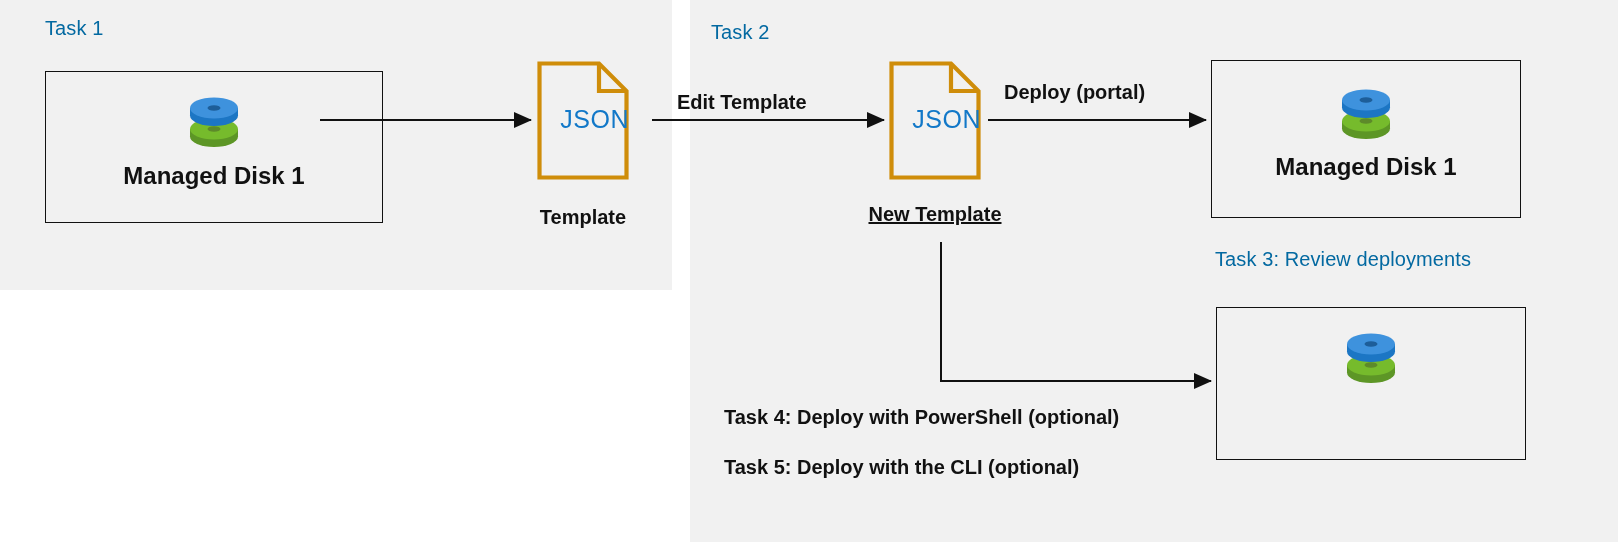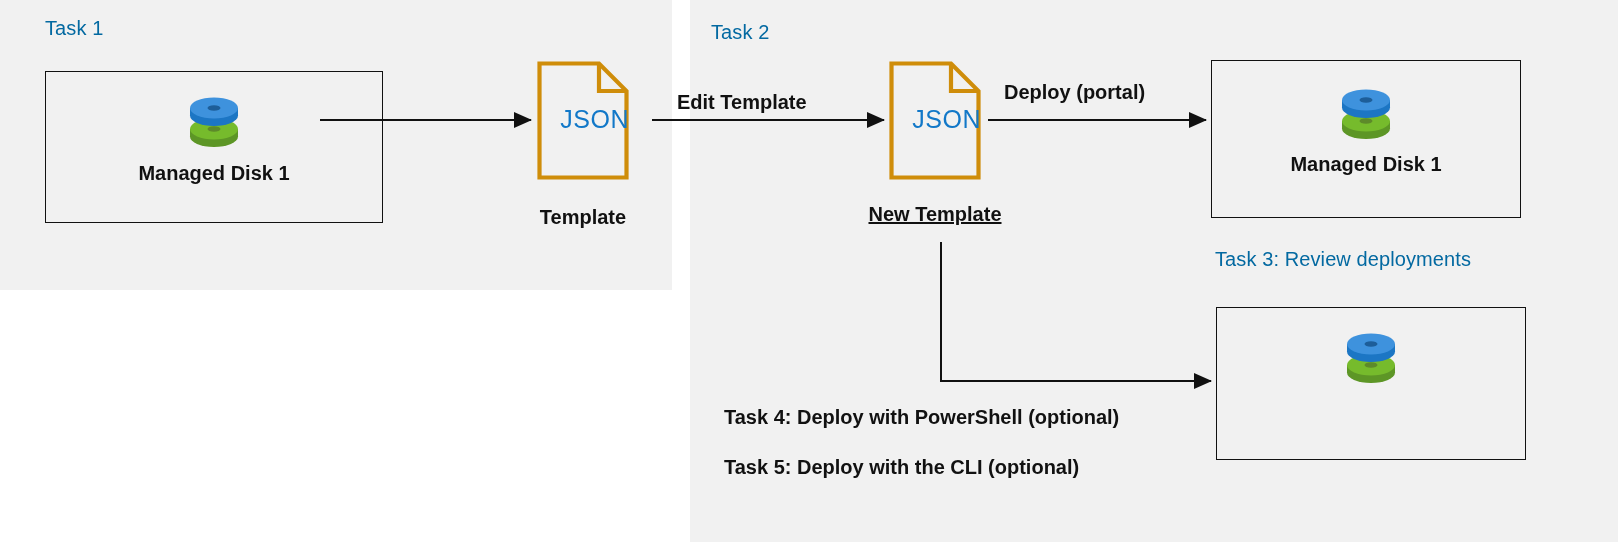--- a/index.html
+++ b/index.html
@@ -48,21 +48,21 @@
   #box-disk1-left  { left: 45px;   top: 71px;  width: 338px; height: 152px; }
   #box-disk1-right { left: 1211px; top: 60px;  width: 310px; height: 158px; }
   #box-diskx       { left: 1216px; top: 307px; width: 310px; height: 153px; }
 
   .disk-label {
     position: absolute;
     width: 100%;
     text-align: center;
     color: #111111;
     font-weight: bold;
-    font-size: 20px;
+    font-size: 24px;
     white-space: nowrap;
   }
 
   .disk-icon {
     position: absolute;
     left: 50%;
     transform: translateX(-50%);
   }
 
   

